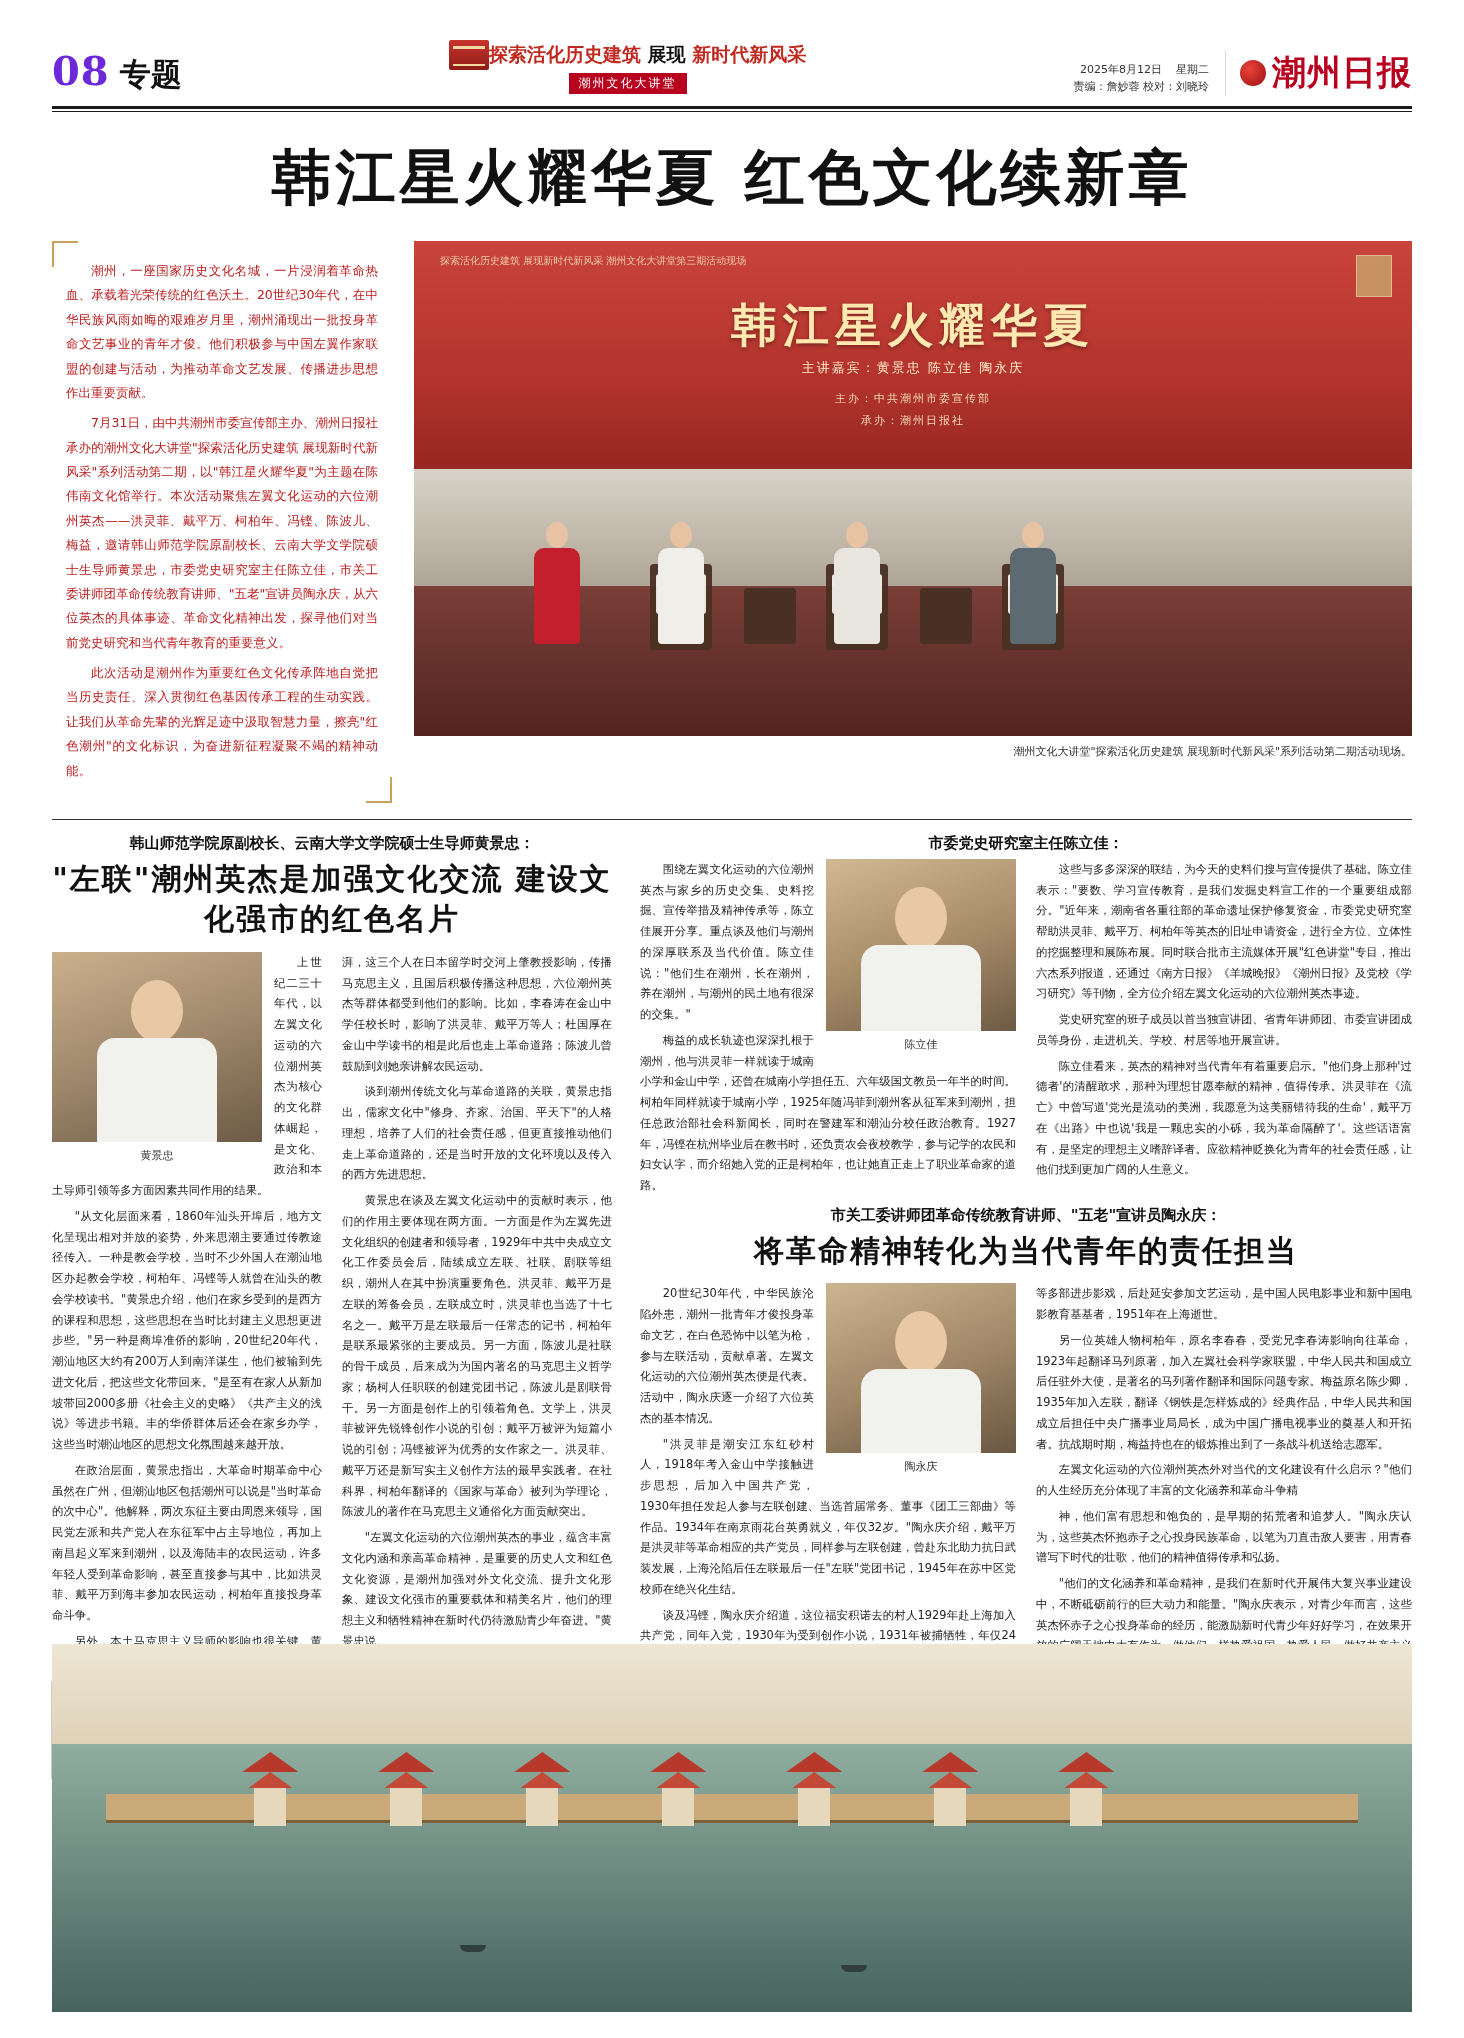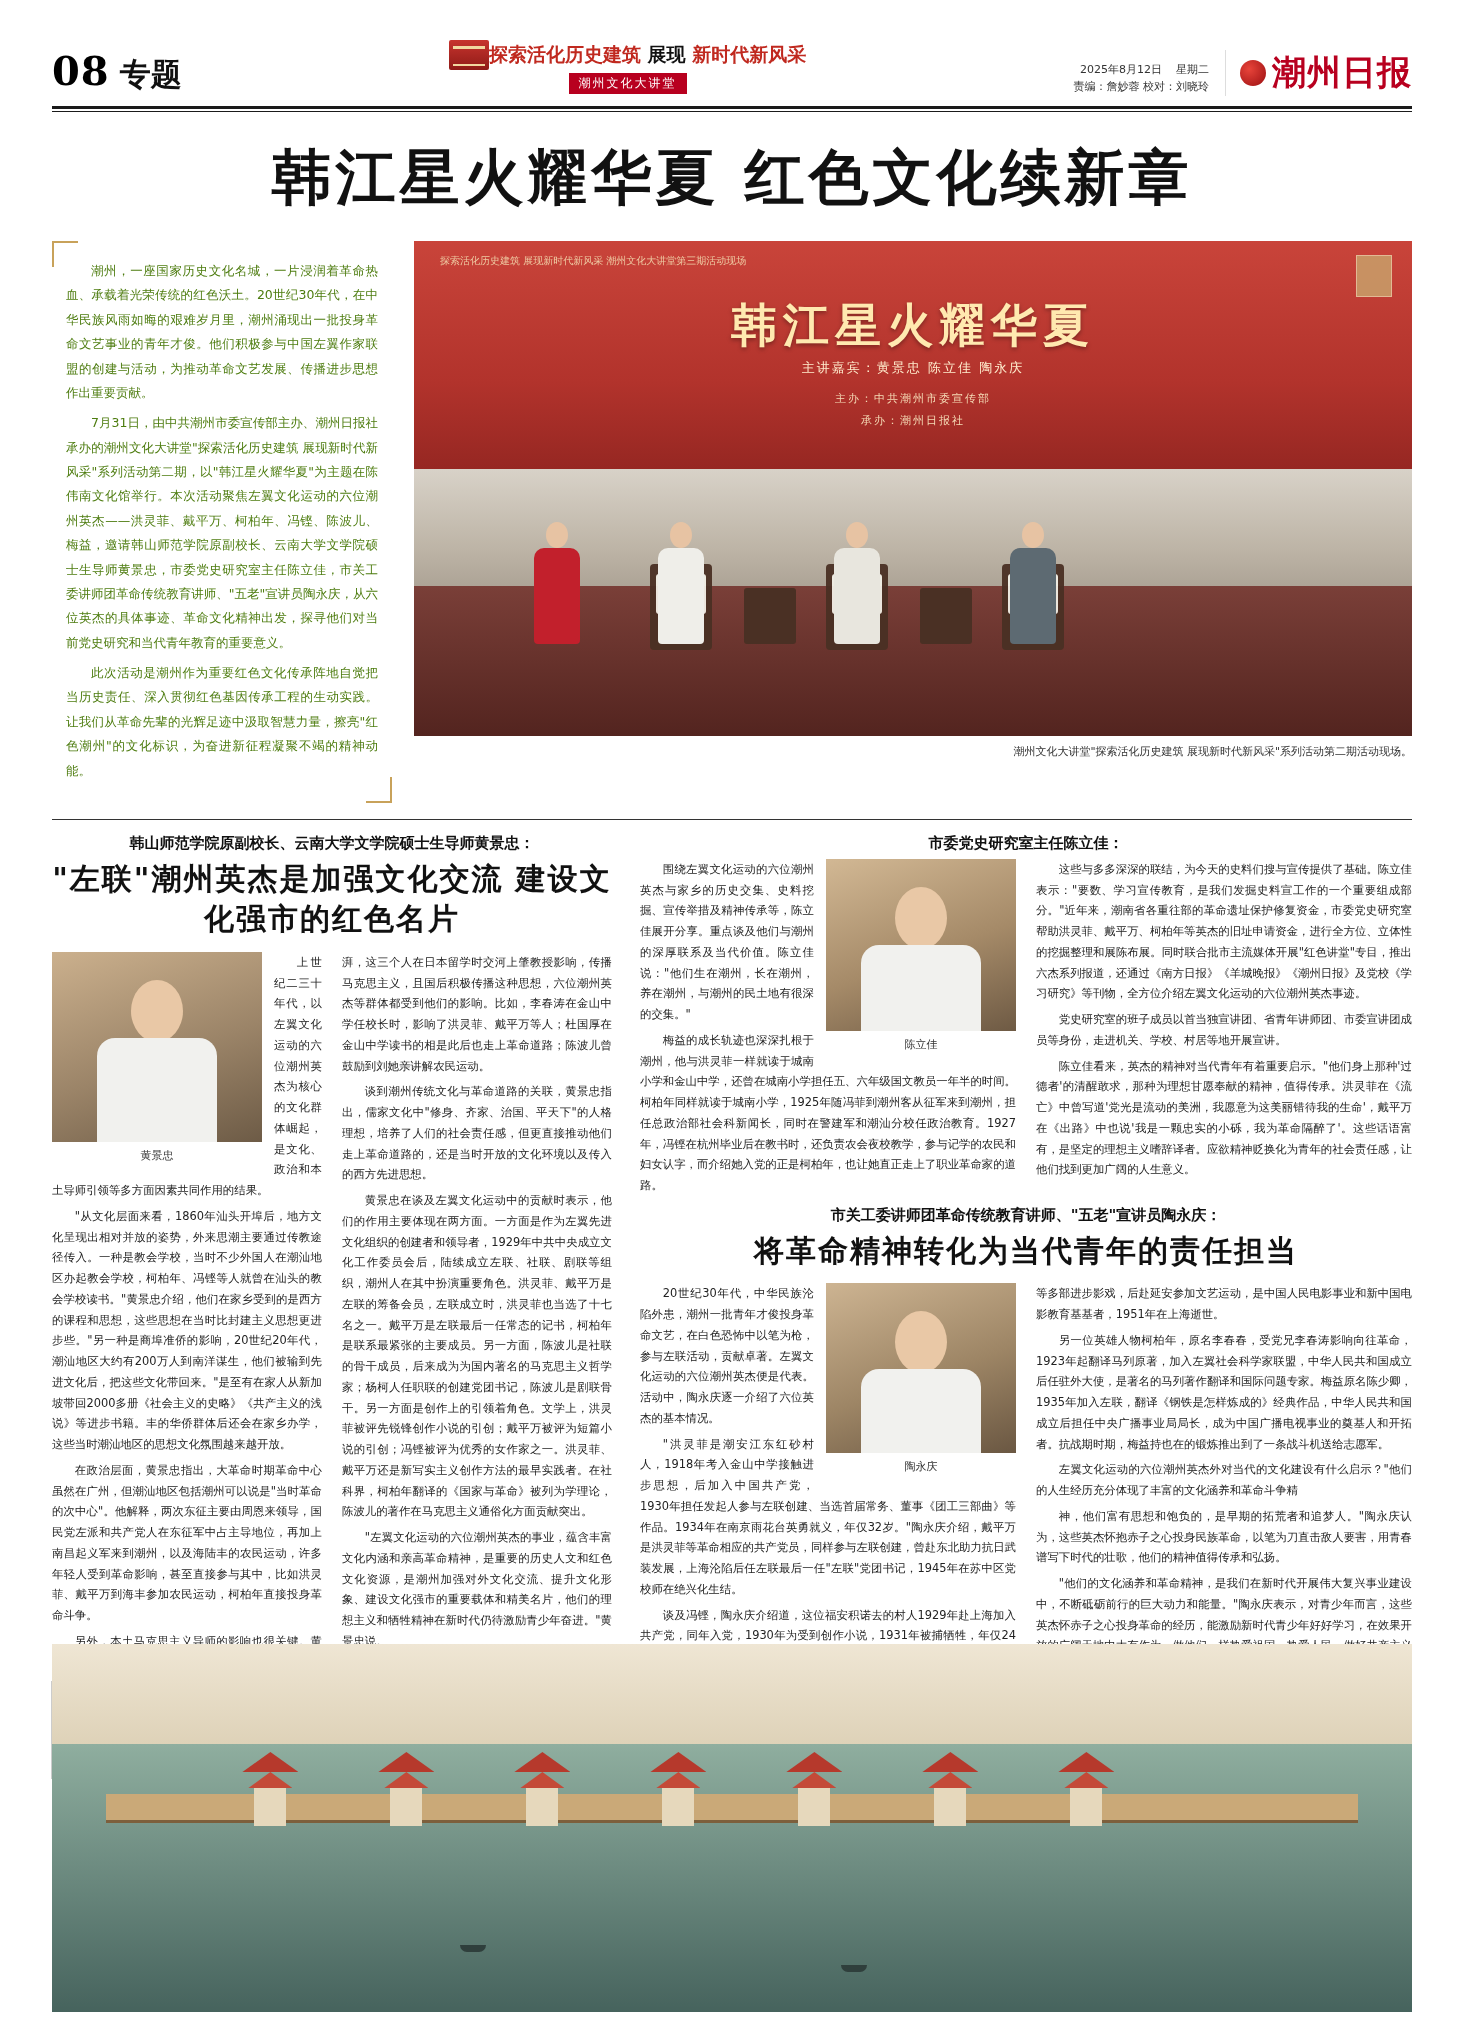--- a/index.html
+++ b/index.html
@@ -25,21 +25,21 @@
     display: flex;
     align-items: flex-end;
     justify-content: space-between;
     padding-top: 40px;
     padding-bottom: 6px;
   }
   .mast-left { display:flex; align-items: baseline; gap: 10px; }
   .page-num {
     font-size: 40px;
     font-weight: bold;
-    color: #000000;
+    color: #6d28d9;
     font-family: "DejaVu Serif", "Liberation Serif", serif;
     letter-spacing: 1px;
   }
   .page-section {
     font-size: 31px;
     font-weight: bold;
     color: #111;
     font-family: "DejaVu Serif", "Liberation Serif", serif;
   }
   .mast-center { text-align:center; margin-bottom: 2px; }
@@ -97,21 +97,21 @@
     gap: 22px;
     align-items: flex-start;
   }
   .lead-text {
     width: 340px;
     position: relative;
     padding: 18px 14px 14px 14px;
     font-size: 12.5px;
     line-height: 1.95;
     text-align: justify;
-    color:#4d7c0f;
+    color:#b91c1c;
   }
   .lead-text p { margin: 0 0 6px; text-indent: 2em; }
   .corner {
     position:absolute; width:26px; height:26px; border-color:#c8a25a; border-style:solid;
   }
   .corner.tl { top:0; left:0; border-width: 2px 0 0 2px; }
   .corner.br { bottom:0; right:0; border-width: 0 2px 2px 0; }
 
   .lead-photo {
     flex: 1;

